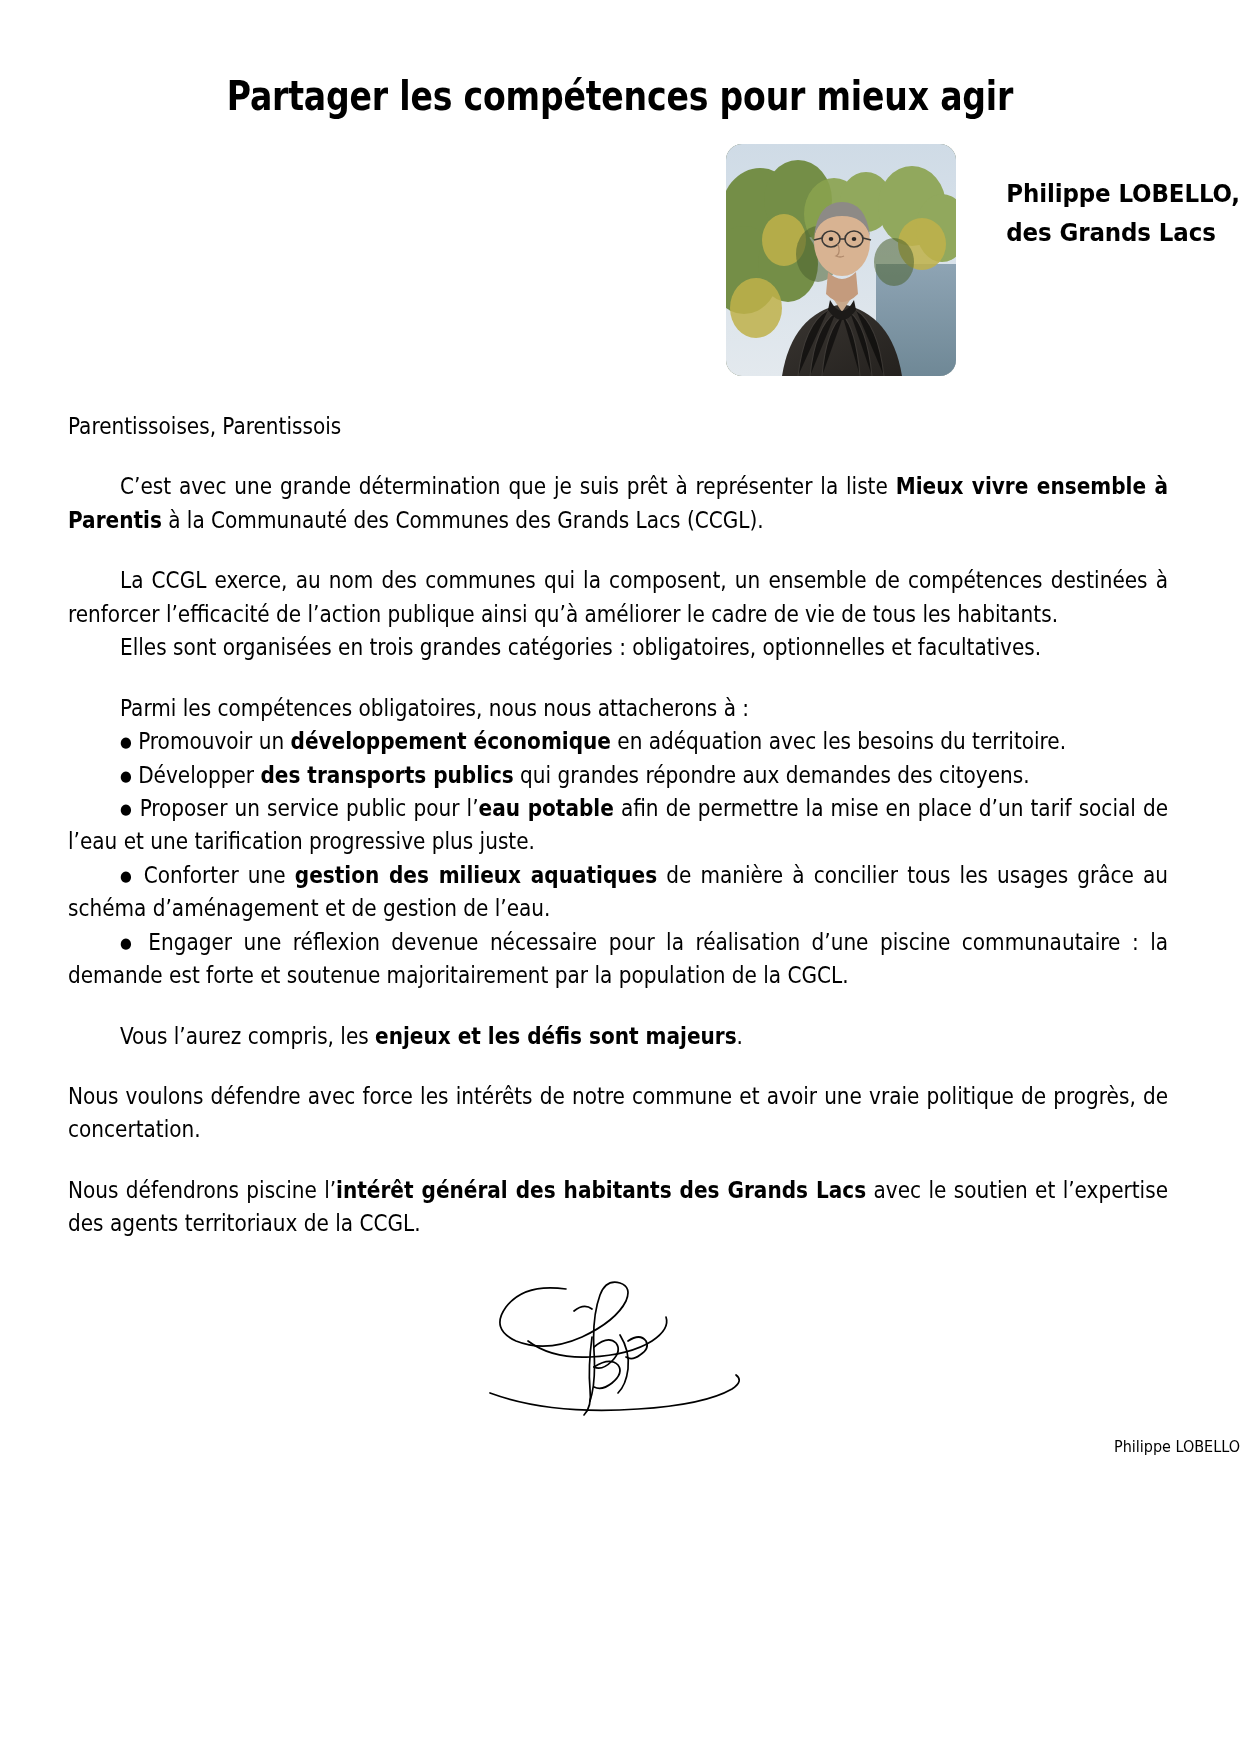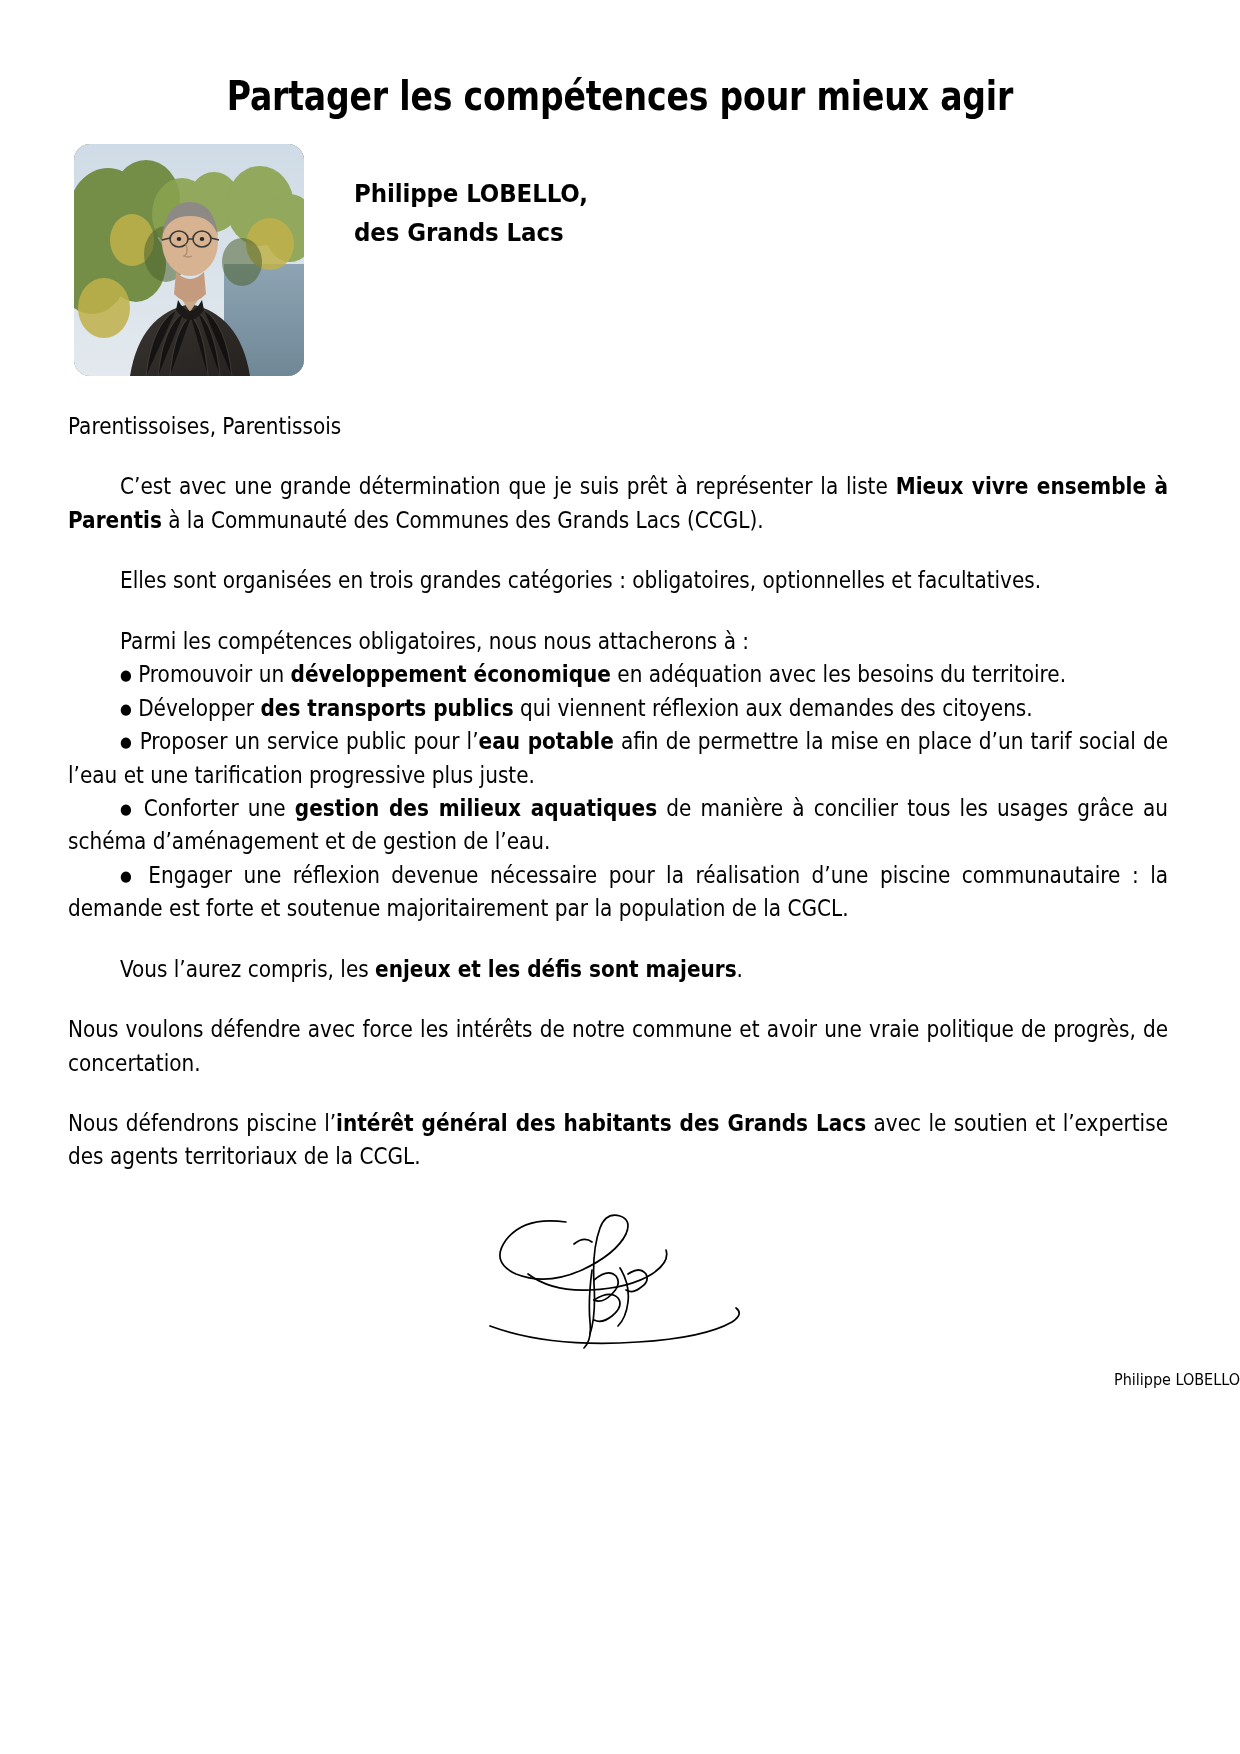--- a/index.html
+++ b/index.html
@@ -40,20 +40,21 @@
     transform: scaleX(0.92);
     transform-origin: center top;
   }
 
   
   .header-block {
     display: flex;
     align-items: flex-start;
     margin-top: 26px;
     padding-left: 74px;
+    justify-content: flex-end;
   }
 
   .portrait {
     width: 230px;
     height: 232px;
     border-radius: 16px;
     overflow: hidden;
     flex: 0 0 auto;
     position: relative;
     background: #5d6b4a;
@@ -201,33 +202,34 @@
   <div class="body-text">
 
     <p>Parentissoises, Parentissois</p>
 
     <div class="gap"></div>
 
     <p class="indent"><span>C’est avec une grande détermination que je suis prêt à représenter la liste </span><b>Mieux vivre ensemble à Parentis</b><span> à la Communauté des Communes des Grands Lacs (CCGL).</span></p>
 
     <div class="gap"></div>
 
+    <p class="indent">La CCGL exerce, au nom des communes qui la composent, un ensemble de compétences destinées à renforcer l’efficacité de l’action publique ainsi qu’à améliorer le cadre de vie de tous les habitants.</p>
 
     <p class="indent">Elles sont organisées en trois grandes catégories : obligatoires, optionnelles et facultatives.</p>
 
 
     <div class="gap"></div>
 
     <div class="bullets">
 
       <p class="indent">Parmi les compétences obligatoires, nous nous attacherons à :</p>
 
       <p><span class="bullet-dot">●</span> <span>Promouvoir un </span><b>développement économique</b><span> en adéquation avec les besoins du territoire.</span></p>
 
-      <p><span class="bullet-dot">●</span> <span>Développer </span><b>des transports publics</b><span> qui viennent réflexion aux demandes des citoyens.</span></p>
+      <p><span class="bullet-dot">●</span> <span>Développer </span><b>des transports publics</b><span> qui grandes répondre aux demandes des citoyens.</span></p>
 
       <p><span class="bullet-dot">●</span> <span>Proposer un service public pour l’</span><b>eau potable</b><span> afin de permettre la mise en place d’un tarif social de l’eau et une tarification progressive plus juste.</span></p>
 
       <p><span class="bullet-dot">●</span> <span>Conforter une </span><b>gestion des milieux aquatiques</b><span> de manière à concilier tous les usages grâce au schéma d’aménagement et de gestion de l’eau.</span></p>
 
       <p><span class="bullet-dot">●</span> <span>Engager une réflexion devenue nécessaire pour la réalisation d’une piscine communautaire : la demande est forte et soutenue majoritairement par la population de la CGCL.</span></p>
 
     </div>
 
     <div class="gap"></div>

